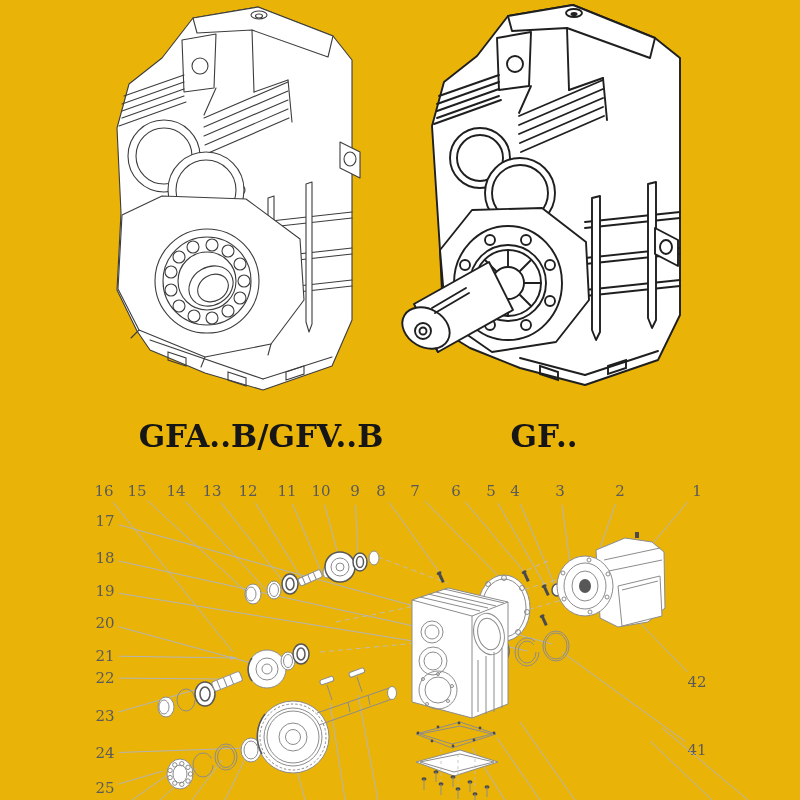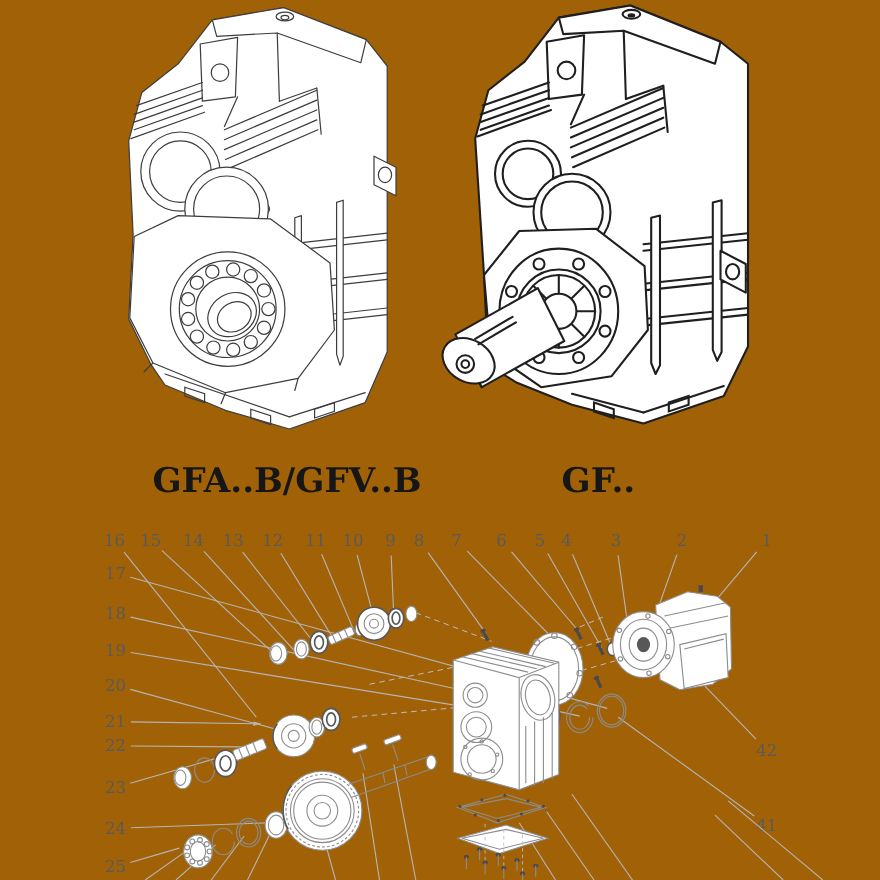--- a/index.html
+++ b/index.html
@@ -1,16 +1,16 @@
 <!DOCTYPE html>
 <html><head>
 <meta charset="utf-8">
 <style>
   html,body{margin:0;padding:0;background:#fff;}
-  .page{position:relative;width:800px;height:800px;background:#a16207;overflow:hidden;
+  .page{position:relative;width:800px;height:800px;background:#eab308;overflow:hidden;
         font-family:"DejaVu Serif", serif;}
   svg{position:absolute;left:0;top:0;}
   
   .ol{fill:#fff;stroke:#3d3d3d;stroke-width:1.1;stroke-linejoin:round;}
   .ll{fill:none;stroke:#3d3d3d;stroke-width:1.1;stroke-linecap:round;}
   
   .or{fill:#fff;stroke:#1f1f1f;stroke-width:1.9;stroke-linejoin:round;}
   .lr{fill:none;stroke:#1f1f1f;stroke-width:1.9;stroke-linecap:round;}
   
   .pw{fill:#fff;stroke:#8c8c8c;stroke-width:1;}

